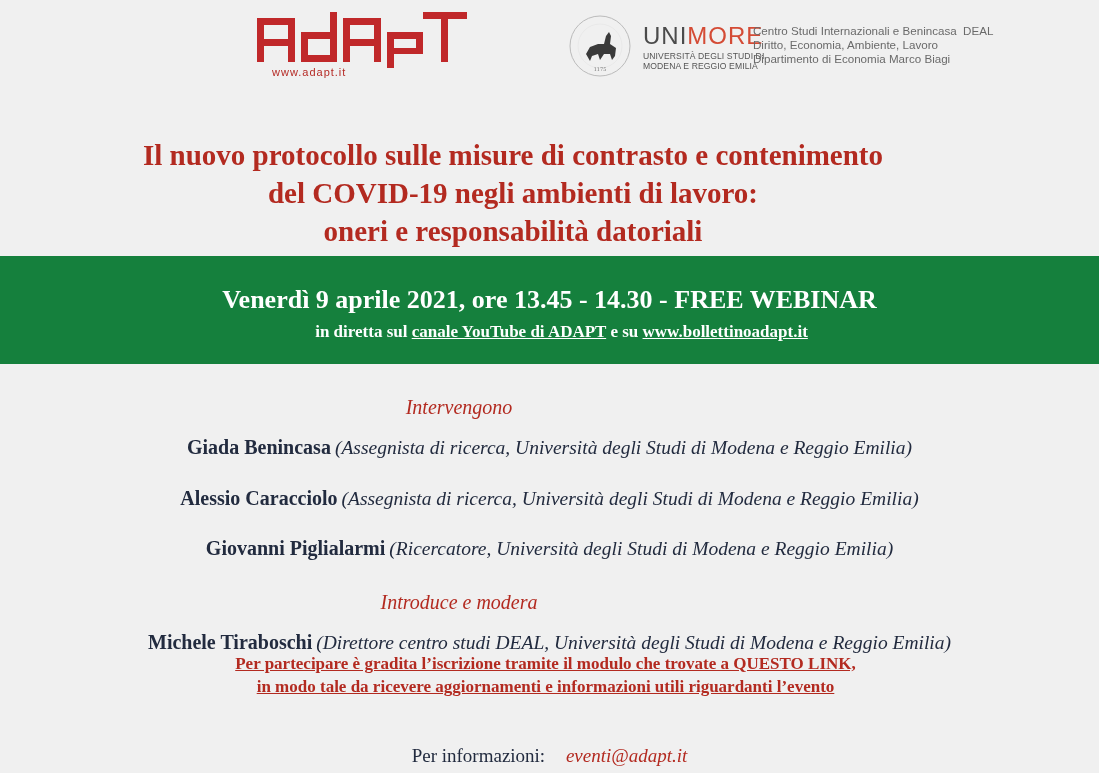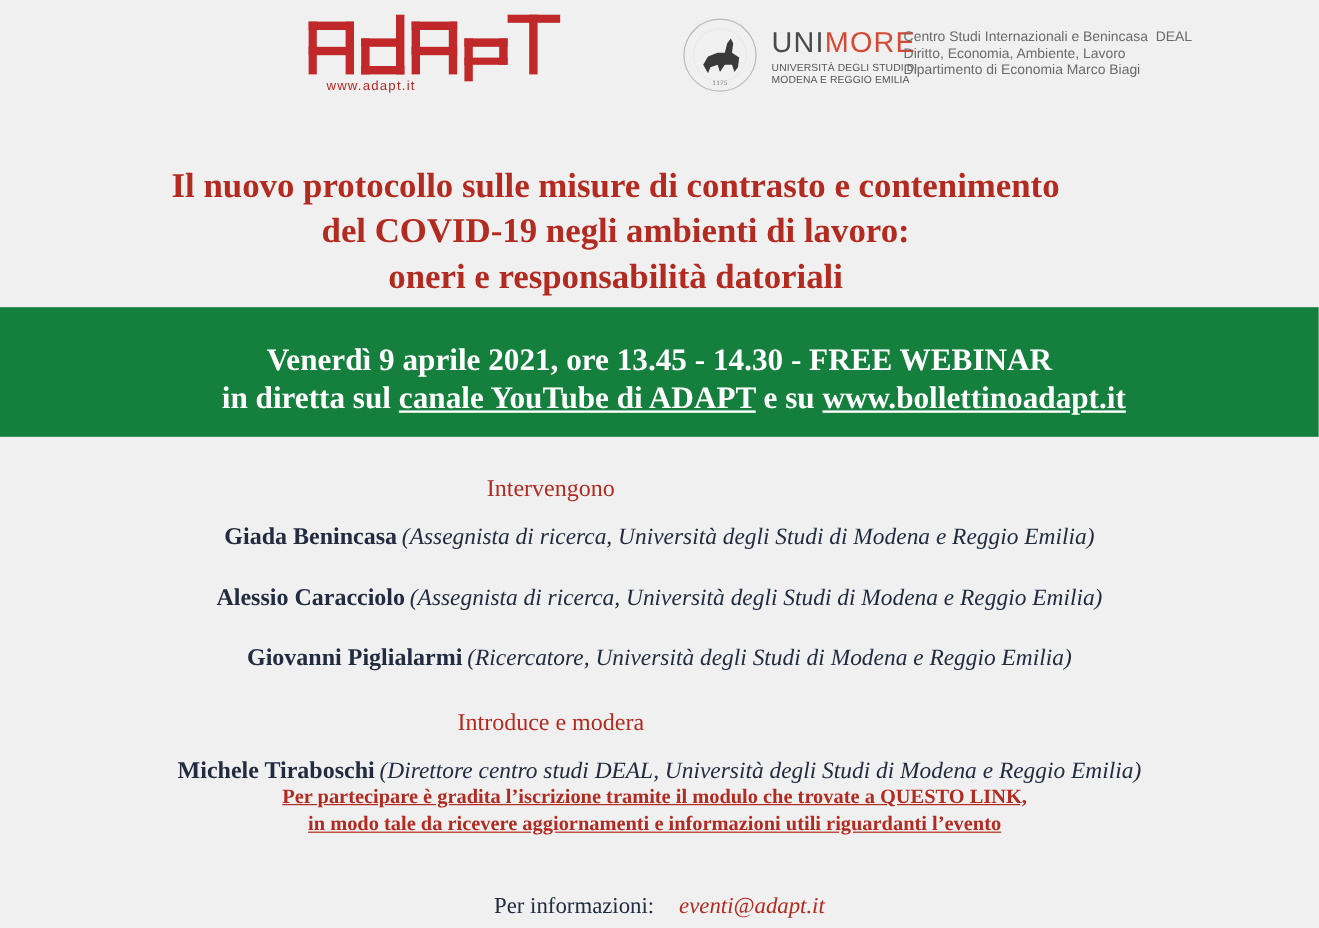--- a/index.html
+++ b/index.html
@@ -30,25 +30,25 @@
   }
   .title {
     position: absolute; top: 108px; left: 0; width: 1026px; text-align: center;
     color: #b32a20; font-weight: bold; font-size: 29px; line-height: 38px; margin-top: 28px;
   }
   .banner {
     position: absolute; left: 0; top: 256px; width: 1099px; height: 108px;
     background: #15803d; color: #ffffff; text-align: center;
   }
   .banner-line1 { font-size: 26px; font-weight: bold; line-height: 30px; margin-top: 29px; }
-  .banner-line2 { font-size: 26px; font-weight: bold; line-height: 26px; margin-top: 4px; padding-left: 24px; }
+  .banner-line2 { font-size: 17px; font-weight: bold; line-height: 26px; margin-top: 4px; padding-left: 24px; }
   .banner a { color: #ffffff; text-decoration: underline; }
   .section-label {
     position: absolute; left: 0; width: 918px; text-align: center;
-    color: #b32a20; font-size: 20px;
+    color: #b32a20; font-style: italic; font-size: 20px;
   }
   .speaker {
     position: absolute; left: 0; width: 1099px; text-align: center; white-space: nowrap;
   }
   .speaker-name { font-weight: bold; font-size: 20px; color: #222b3f; }
   .speaker-role { font-style: italic; font-size: 19.5px; color: #222b3f; }
   .register {
     position: absolute; top: 652px; left: 0; width: 1091px; text-align: center;
     color: #b32a20; font-weight: bold; font-size: 17px; line-height: 23px;
   }

